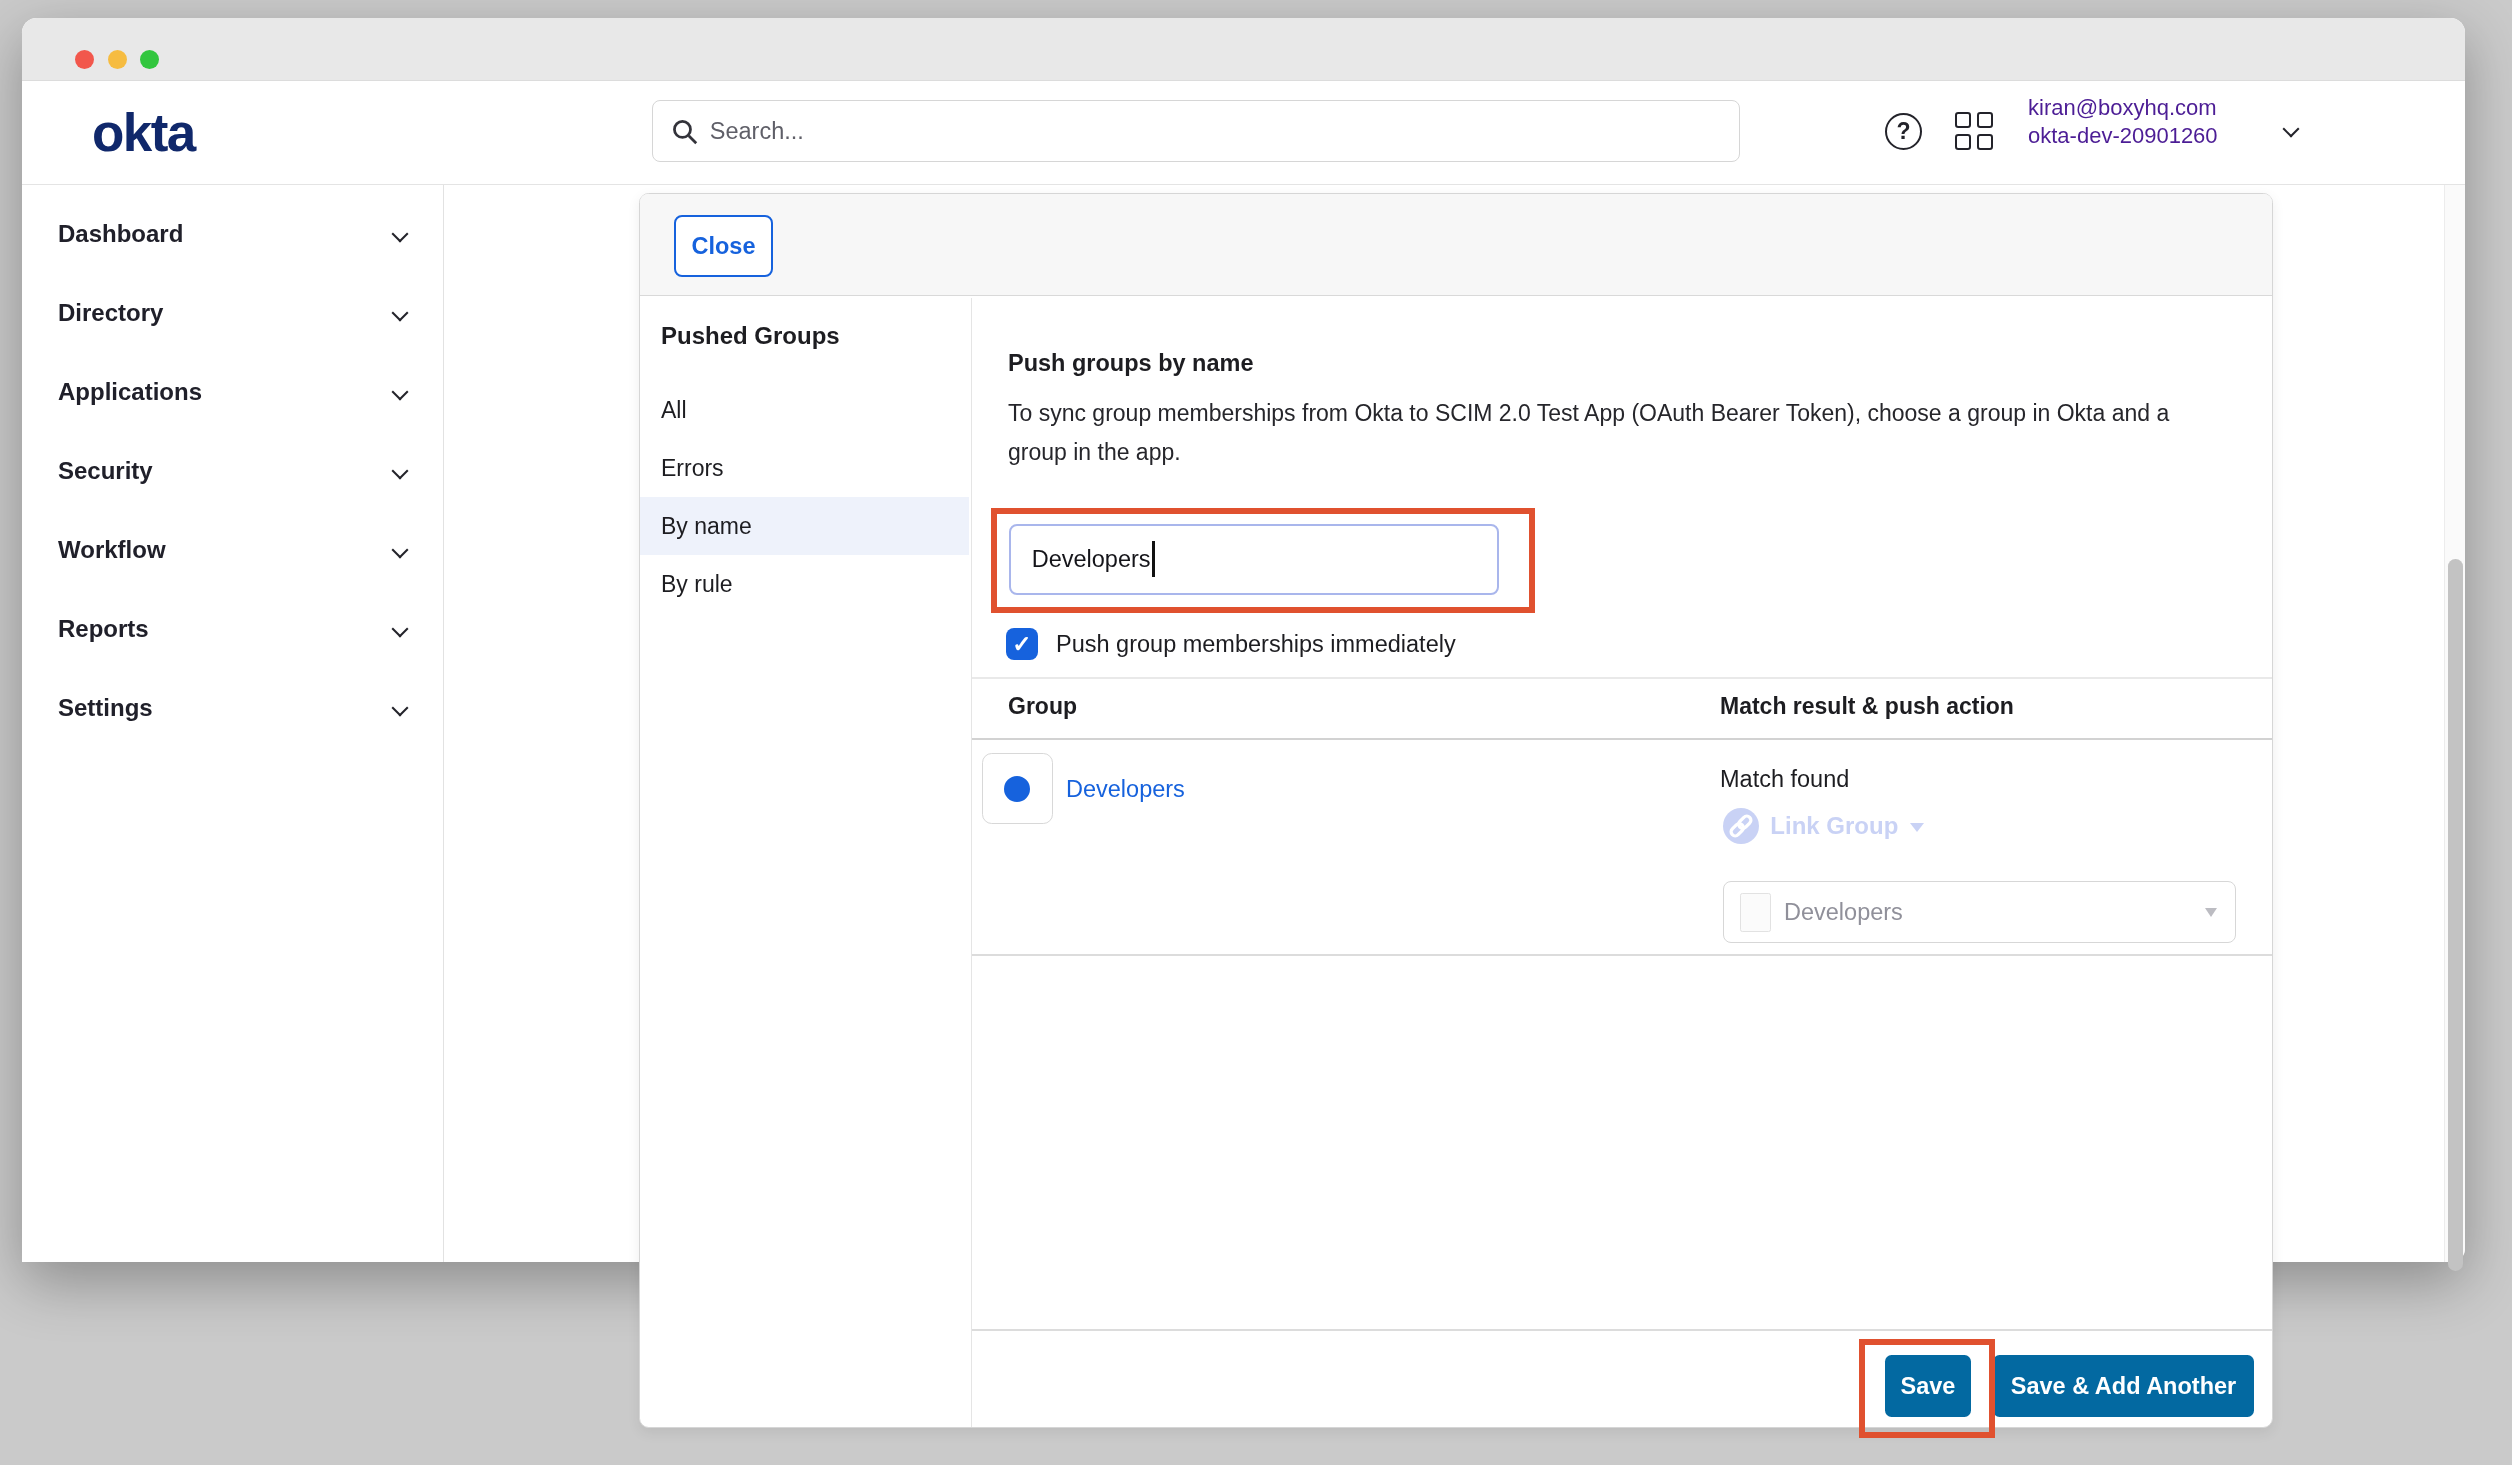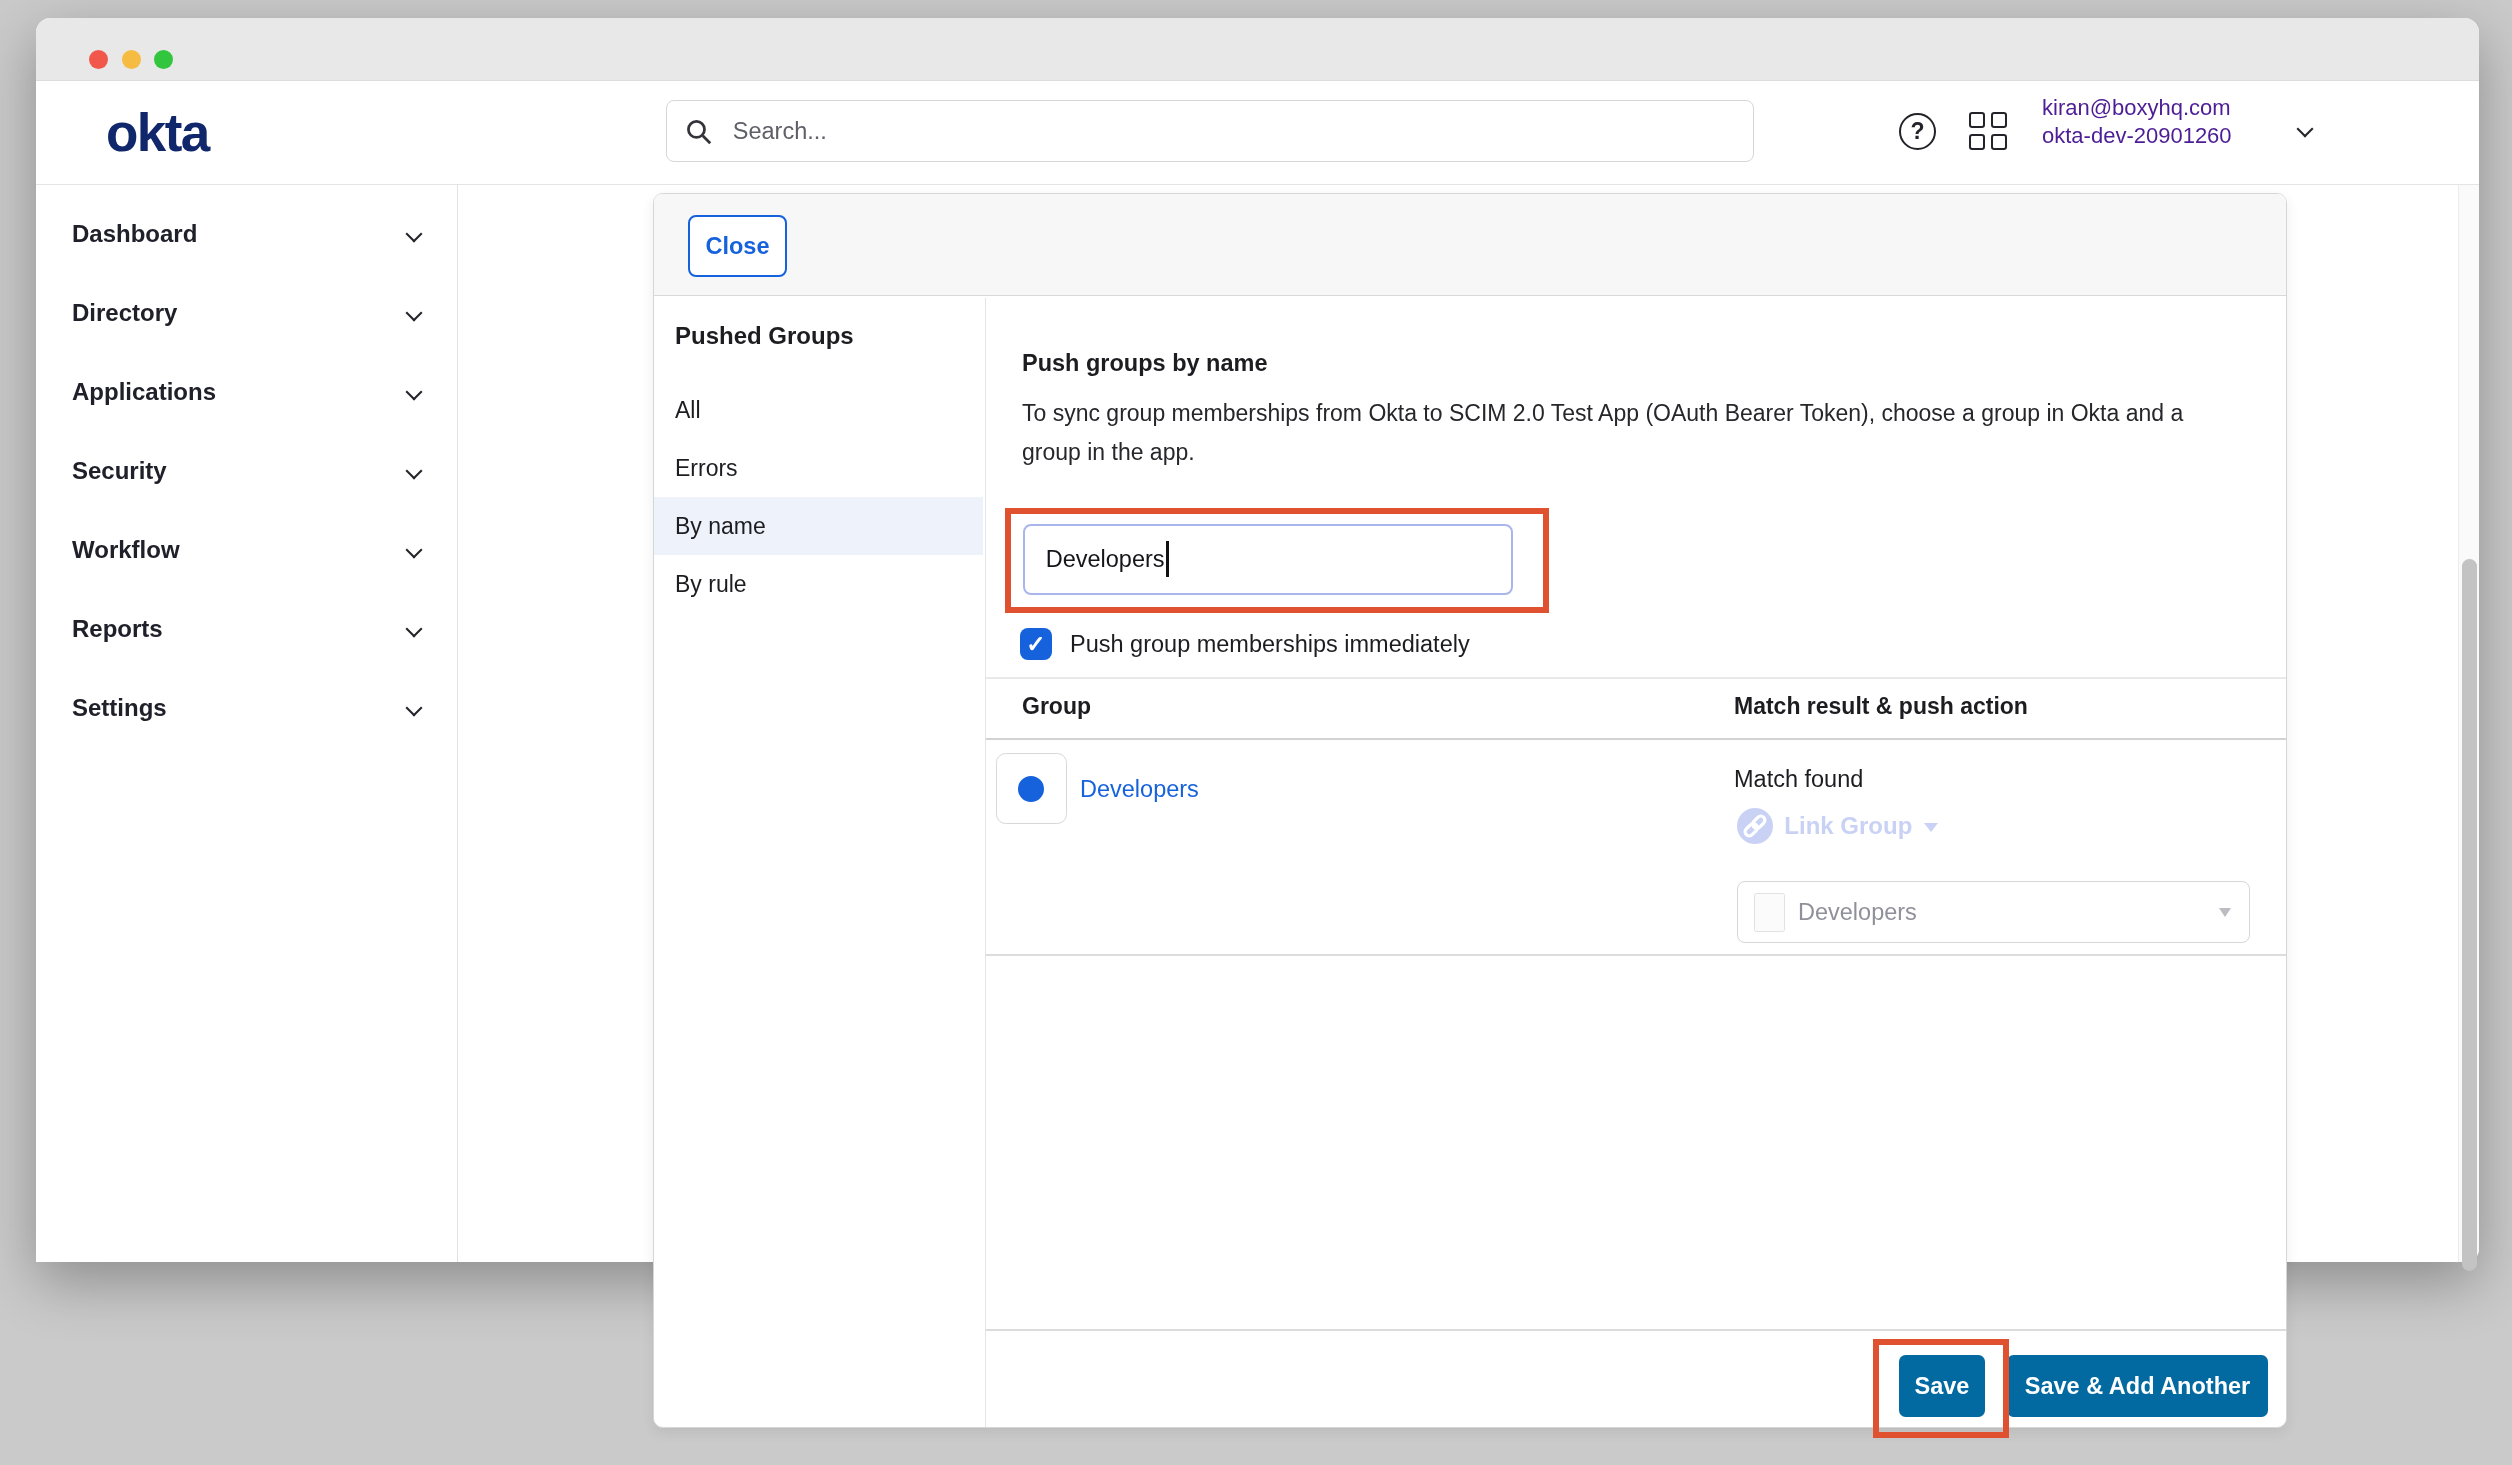--- a/index.html
+++ b/index.html
@@ -5,21 +5,21 @@
   * { box-sizing: border-box; margin: 0; padding: 0; }
   html,body { width: 2512px; height: 1466px; }
   body {
     background: #cacaca;
     font-family: "Liberation Sans", sans-serif;
     color: #1d1d21;
     overflow: hidden;
     position: relative;
   }
   .window {
-    position: absolute; left: 36px; top: 18px;
+    position: absolute; left: 22px; top: 18px;
     width: 2443px; height: 1244px;
     background: #ffffff; border-radius: 14.6px;
     box-shadow: 0 19.4px 57px rgba(0,0,0,.30);
   }
   
   .titlebar {
     position: absolute; left:0; top:0; right:0; height: 63px;
     background: #e8e8e8; border-radius: 14.6px 14.6px 0 0;
     border-bottom: 1.6px solid #dcdcdc;
   }
@@ -33,21 +33,21 @@
     background:#fff; border-bottom: 1.6px solid #e4e4e4;
   }
   .logo {
     position: absolute; left: 70px; top: 21px;
     font-size: 53px; font-weight: 700; letter-spacing: -1.6px;
     color: #10286b;
   }
   .searchbox {
     position: absolute; left: 630px; top: 19.4px; width: 1088px; height: 62px;
     border: 1.6px solid #d6d6d6; border-radius: 8px; background: #fff;
-    display: flex; align-items: center; padding-left: 18px; gap: 9px;
+    display: flex; align-items: center; padding-left: 18px;
   }
   .searchbox .ph { color: #5f5f68; font-size: 23.5px; margin-left: 11.3px; }
   .hdr-help {
     position: absolute; left: 1863px; top: 32px; width: 37px; height: 37px;
     border: 2.4px solid #23232a; border-radius: 50%;
     display:flex; align-items:center; justify-content:center;
     font-size: 23px; font-weight: 700; color:#23232a;
   }
   .hdr-grid {
     position: absolute; left: 1933px; top: 31px; width: 39px; height: 39px;

